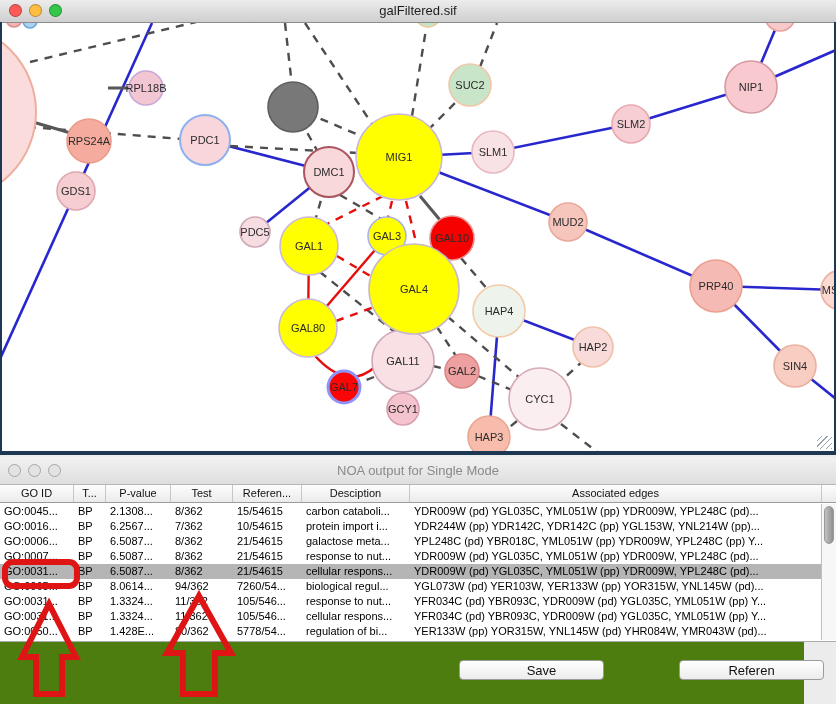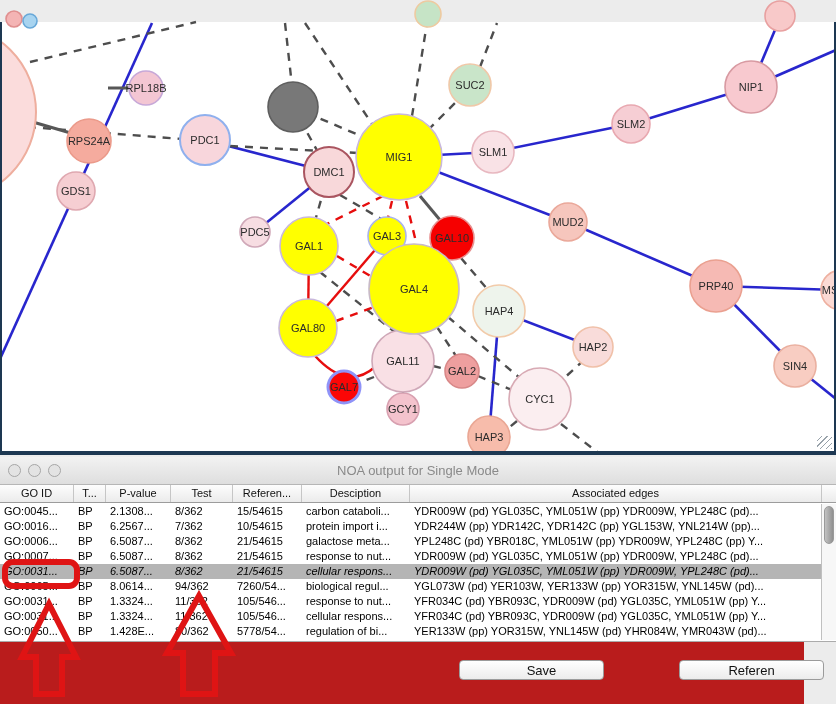--- a/index.html
+++ b/index.html
@@ -21,35 +21,35 @@
   #grip{position:absolute;top:436px;left:817px;width:15px;height:13px;z-index:7;
         background:repeating-linear-gradient(135deg,transparent 0 3px,#98a2aa 3px 4px);}
   .nlabel{font-family:"Liberation Sans",sans-serif;font-size:11px;fill:#2b2b2b;}
   .edge{fill:none;}
   .edge.blue{stroke:#2826cd;stroke-width:2.6;}
   .edge.gray-dashed{stroke:#4d4d4d;stroke-width:2.4;stroke-dasharray:8 7;}
   .edge.gray-solid{stroke:#575757;stroke-width:3;}
   .edge.red-solid{stroke:#e60d0d;stroke-width:2.4;}
   .edge.red-dashed{stroke:#e60d0d;stroke-width:2.4;stroke-dasharray:8 7;}
   
-  #noa-window{position:absolute;top:457px;left:0;width:804px;height:247px;background:#b91c1c;}
+  #noa-window{position:absolute;top:457px;left:0;width:804px;height:247px;background:#4d7c0f;}
   #noa-titlebar{position:absolute;top:0;left:0;width:836px;height:28px;
                 background:linear-gradient(#f2f2f2,#dedede);border-bottom:1px solid #b6b6b6;box-sizing:border-box;}
   #noa-titlebar .title{display:block;text-align:center;line-height:27px;font-size:13px;color:#8a8a8a;}
   .htl{position:absolute;top:7px;width:13px;height:13px;border-radius:50%;border:1px solid #a6a6a6;
        background:#e3e3e3;box-sizing:border-box;}
   .htl.p1{left:8px}.htl.p2{left:28px}.htl.p3{left:48px}
   #thead{position:absolute;top:28px;left:0;width:836px;height:18px;white-space:nowrap;
          background:linear-gradient(#fdfdfd,#ebebeb);border-bottom:1px solid #9c9c9c;box-sizing:border-box;}
   .hcell{display:inline-block;height:17px;line-height:17px;font-size:11px;color:#111;text-align:center;
          border-right:1px solid #c6c6c6;box-sizing:border-box;overflow:hidden;vertical-align:top;}
   #tbg{position:absolute;top:46px;left:0;width:836px;height:139px;background:#fff;border-bottom:1px solid #ababab;box-sizing:border-box;}
   #table-body{position:absolute;top:47px;left:0;width:822px;}
   .trow{height:15px;white-space:nowrap;}
-  .trow.selected{background:#b5b5b5;font-style:italic;}
+  .trow.selected{background:#b5b5b5;}
   .tcell{display:inline-block;height:15px;line-height:15px;font-size:11px;color:#000;
          padding-left:4px;box-sizing:border-box;overflow:hidden;vertical-align:top;white-space:nowrap;}
   #vscroll{position:absolute;top:47px;left:821px;width:15px;height:136px;background:#f7f7f7;
            border-left:1px solid #c0c0c0;box-sizing:border-box;}
   #vthumb{position:absolute;top:2px;left:2px;width:10px;height:38px;border-radius:5px;
           background:linear-gradient(90deg,#c2c2c2,#8f8f8f);border:1px solid #9a9a9a;box-sizing:border-box;}
   .mbtn{position:absolute;top:203px;width:145px;height:20px;border:1px solid #9b9b9b;border-radius:4px;
         background:linear-gradient(#ffffff,#ececec);font-family:"Liberation Sans",sans-serif;
         font-size:13px;color:#111;text-align:center;padding:0;}
   #save{left:459px;padding-left:20px;} #cancel{left:679px;}
@@ -239,20 +239,26 @@
         </g>
         <g>
           <circle cx="414" cy="289" r="45" fill="#ffff00" stroke="#c8bac8" stroke-width="1.6"></circle>
           <text x="414" y="293" text-anchor="middle" class="nlabel">GAL4</text>
         </g>
         <g>
           <circle cx="255" cy="232" r="15" fill="#f7dde2" stroke="#d0a8b8" stroke-width="1.6"></circle>
           <text x="255" y="236" text-anchor="middle" class="nlabel">PDC5</text>
         </g>
       </svg>
+    <div class="titlebar">
+      <span class="tl p1" style="background: rgb(252, 91, 87);"></span>
+      <span class="tl p2" style="background: rgb(253, 190, 65);"></span>
+      <span class="tl p3" style="background: rgb(52, 200, 74);"></span>
+      <span class="title">galFiltered.sif</span>
+    </div>
     <div class="nborder" id="nb-left"></div>
     <div class="nborder" id="nb-right"></div>
     <div class="nborder" id="nb-bottom"></div>
     <div id="grip"></div>
   </div>
 
   <div id="noa-window">
     <div id="noa-titlebar">
       <span class="htl p1"></span>
       <span class="htl p2"></span>

